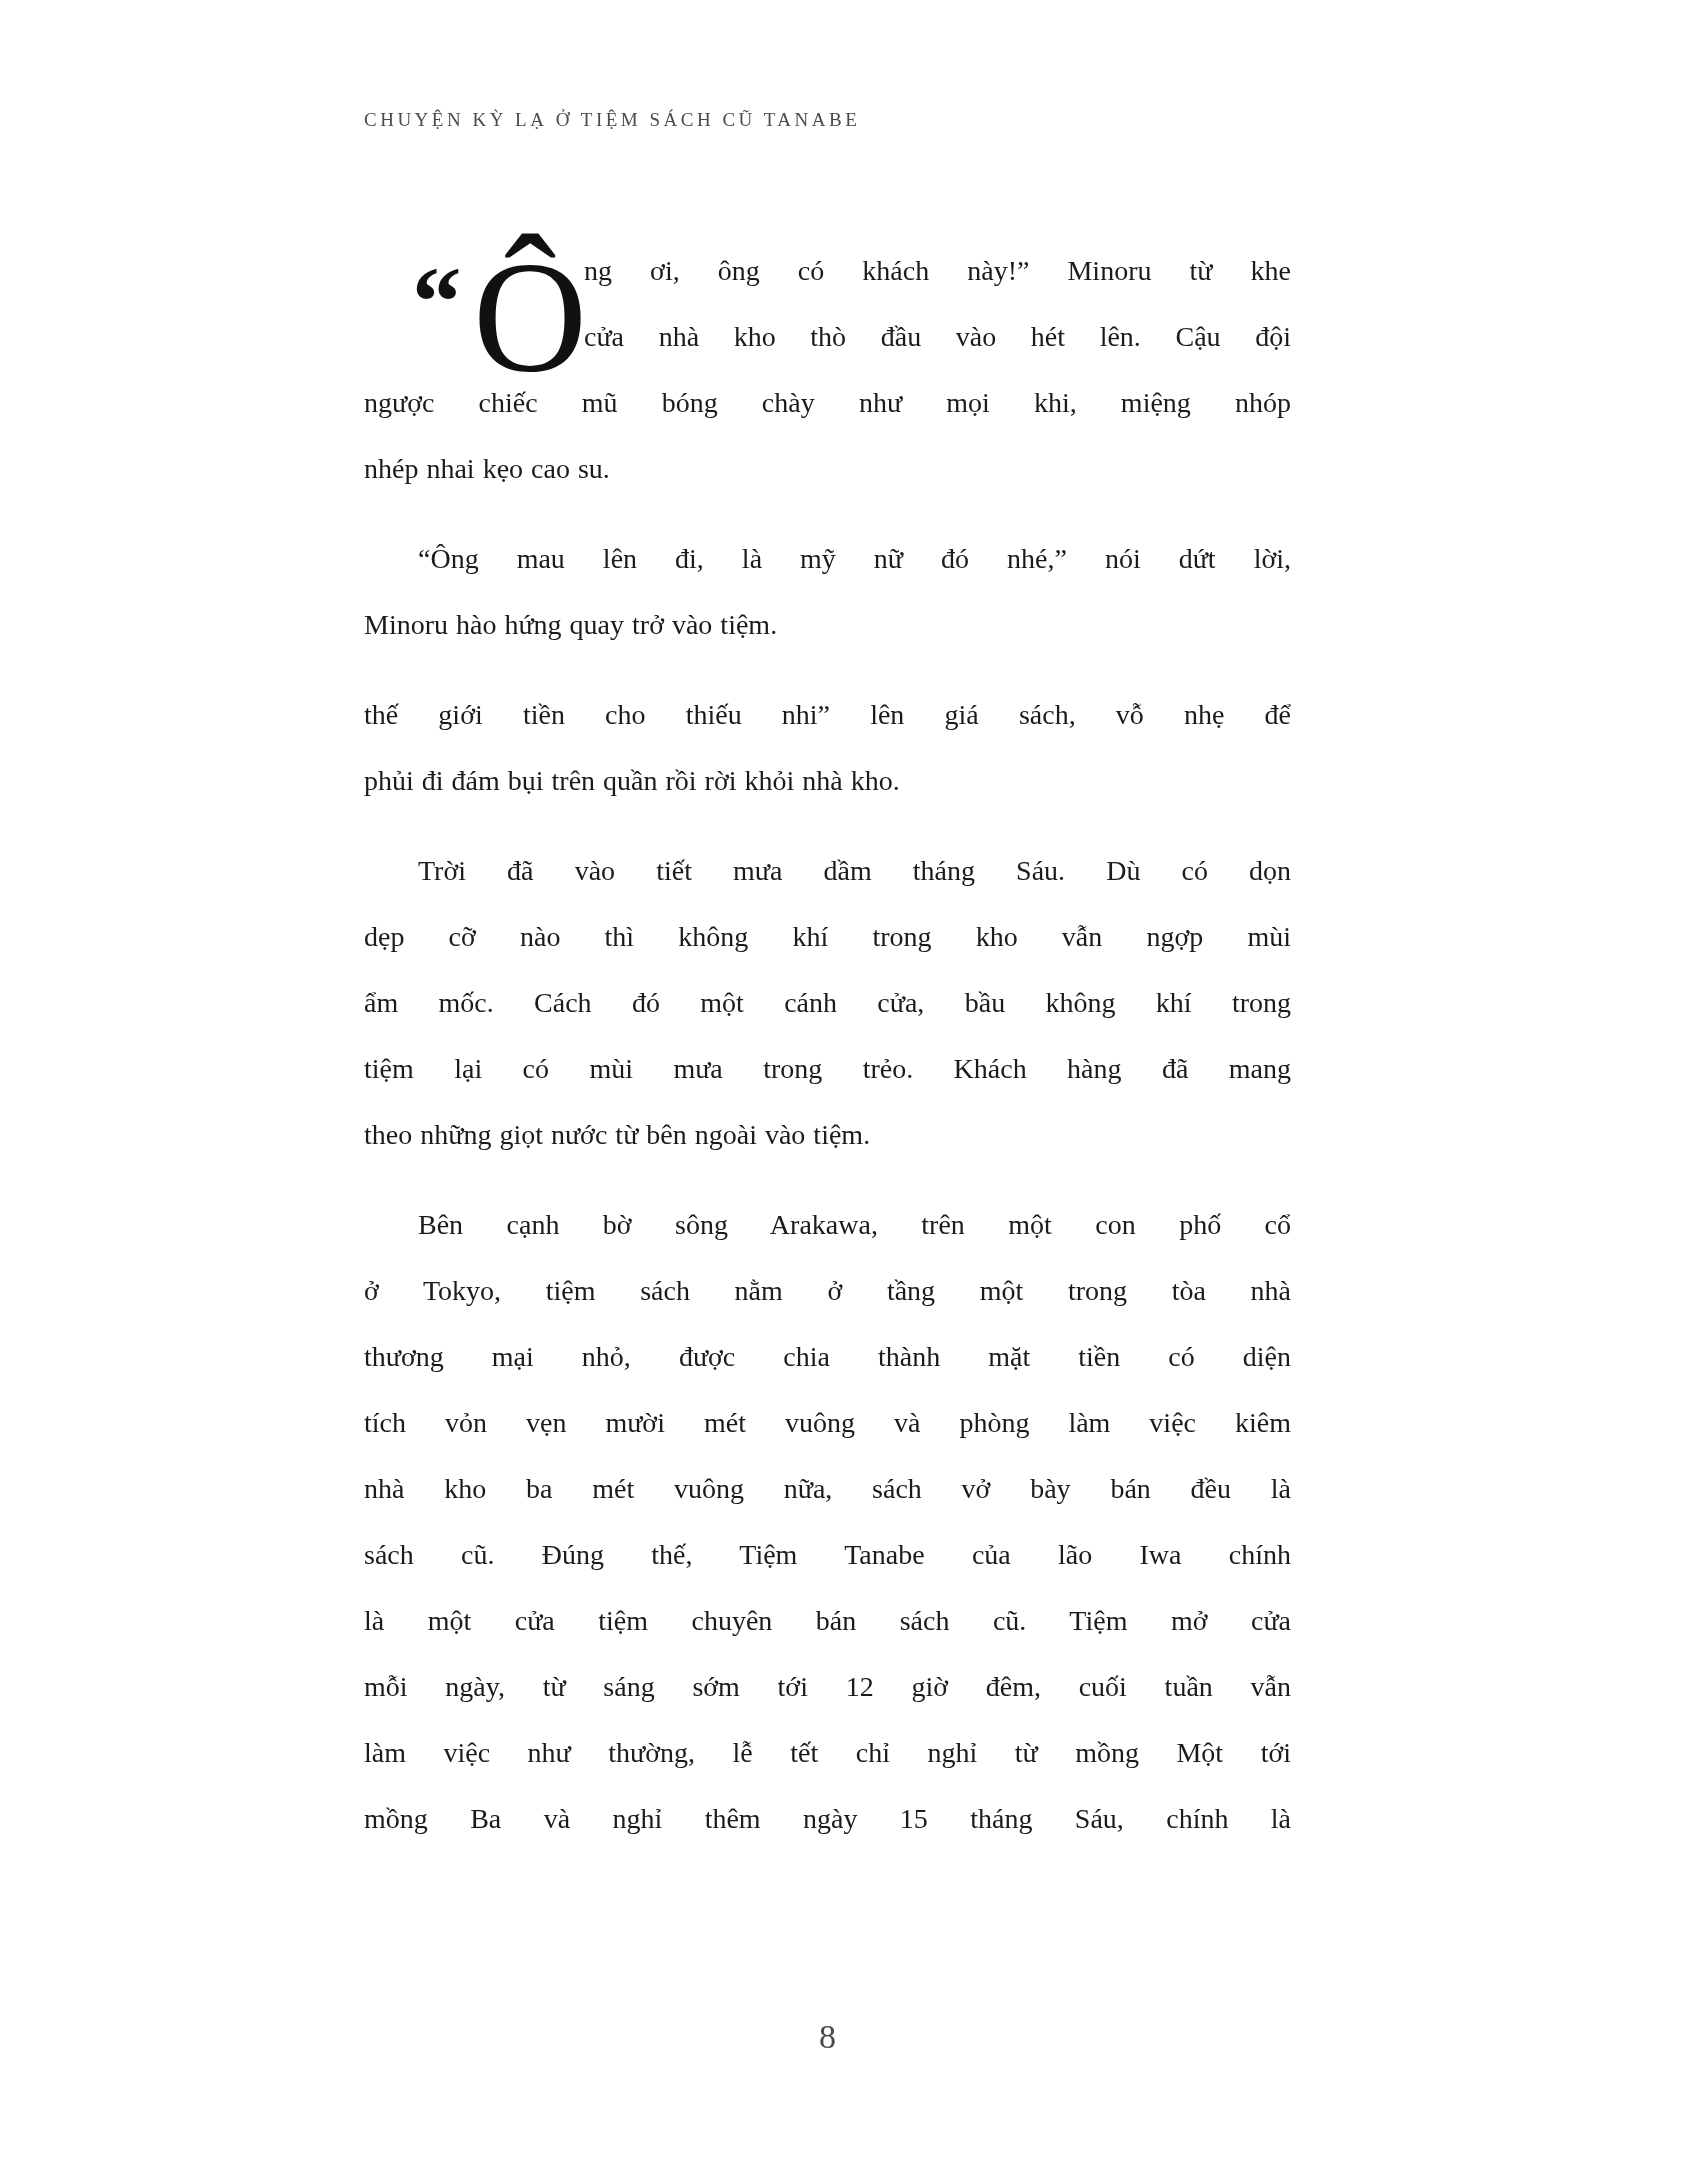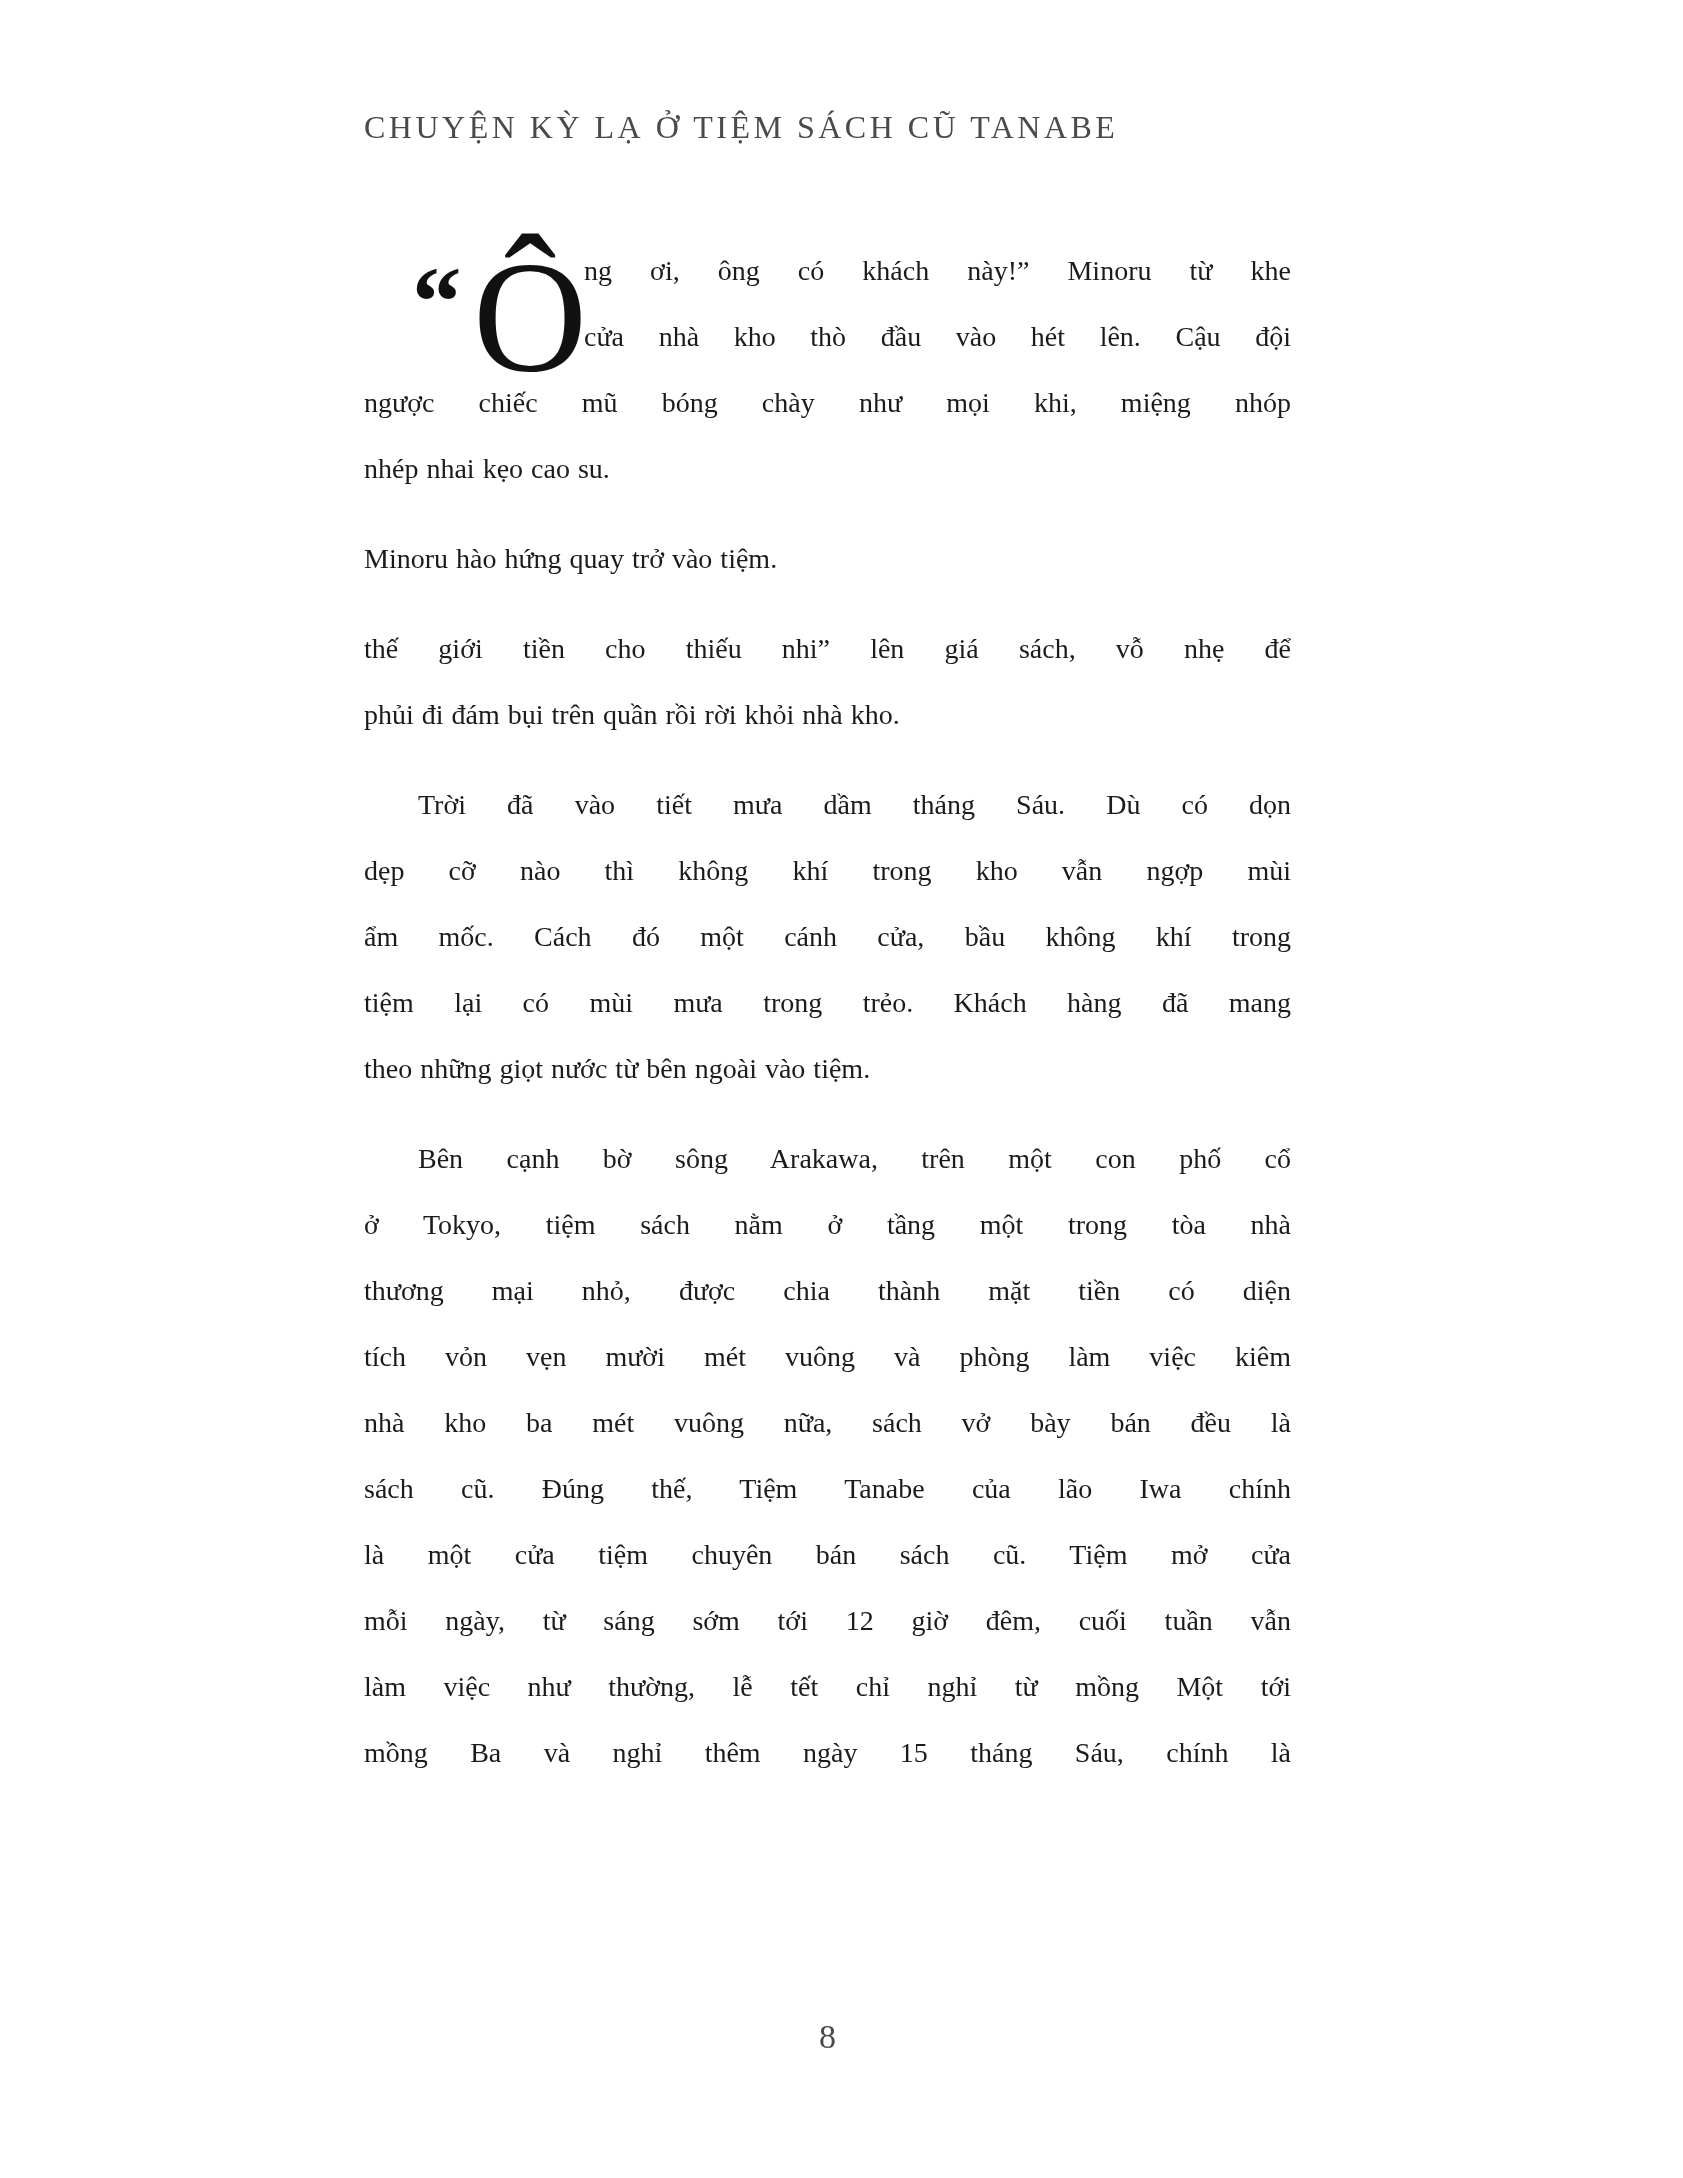--- a/index.html
+++ b/index.html
@@ -14,21 +14,21 @@
     margin: 0 auto;
     background: #ffffff;
     font-family: "Liberation Serif", "DejaVu Serif", serif;
     color: #1b1b1b;
     overflow: hidden;
   }
   .running-header {
     position: absolute;
     left: 364px;
     top: 109px;
-    font-size: 32px;
+    font-size: 19px;
     letter-spacing: 3.5px;
     color: #4a4a4a;
     white-space: nowrap;
   }
   .content {
     position: absolute;
     left: 364px;
     top: 238px;
     width: 927px;
   }
@@ -95,20 +95,21 @@
     <div class="para">
       <span class="dc-quote">“</span>
       <span class="dc-letter">Ô</span>
       <div class="line dcwrap">ng ơi, ông có khách này!” Minoru từ khe</div>
       <div class="line dcwrap">cửa nhà kho thò đầu vào hét lên. Cậu đội</div>
       <div class="line">ngược chiếc mũ bóng chày như mọi khi, miệng nhóp</div>
       <div class="line pend">nhép nhai kẹo cao su.</div>
     </div>
 
     <div class="para">
+      <div class="line pind">“Ông mau lên đi, là mỹ nữ đó nhé,” nói dứt lời,</div>
       <div class="line pend">Minoru hào hứng quay trở vào tiệm.</div>
     </div>
 
     <div class="para">
       <div class="line">thế giới tiền cho thiếu nhi” lên giá sách, vỗ nhẹ để</div>
       <div class="line pend">phủi đi đám bụi trên quần rồi rời khỏi nhà kho.</div>
     </div>
 
     <div class="para">
       <div class="line pind">Trời đã vào tiết mưa dầm tháng Sáu. Dù có dọn</div>

